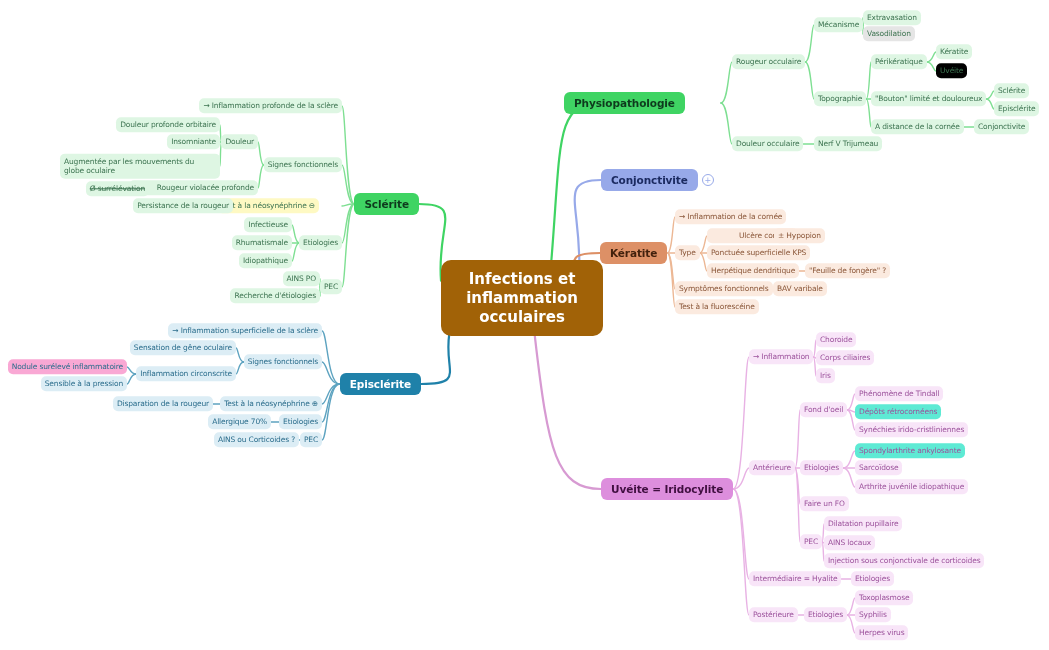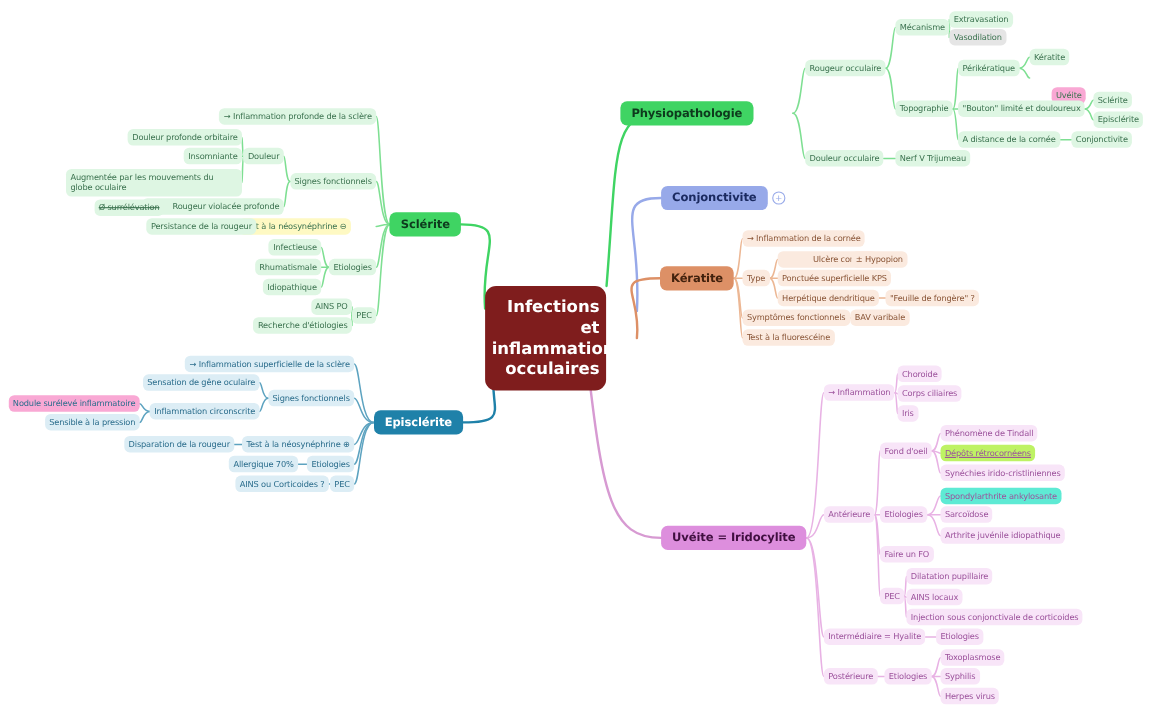--- a/index.html
+++ b/index.html
@@ -16,23 +16,23 @@
     font-size:7.5px;letter-spacing:-0.15px;padding:3px 4px;
     border-radius:5px;line-height:1.25;
   }
   .node.main{
     font-size:10.5px;font-weight:bold;letter-spacing:-0.1px;
     padding:5px 10px;border-radius:6px;
   }
   .node.wrap{white-space:normal;}
   .node.strike{text-decoration:line-through;}
   .central{
-    position:absolute;left:441px;top:260px;width:110px;box-sizing:border-box;
-    background:#7f1d1d;color:#ffffff;font-weight:bold;font-size:15px;
-    line-height:1.25;text-align:right;border-radius:10px;padding:10px 6px;z-index:3;
+    position:absolute;left:441px;top:260px;width:162px;box-sizing:border-box;
+    background:#a16207;color:#ffffff;font-weight:bold;font-size:15px;
+    line-height:1.25;text-align:center;border-radius:10px;padding:10px 6px;z-index:3;
   }
   .badge{
     position:absolute;width:12px;height:12px;border-radius:50%;
     border:1.2px solid #98aae9;background:#ffffff;color:#98aae9;
     font-size:8px;line-height:11px;text-align:center;box-sizing:border-box;z-index:3;
   }
 </style>
 </head>
 <body>
 
@@ -127,21 +127,21 @@
   <div id="central" class="central">Infections et inflammation occulaires</div>
   <div id="badge" class="badge" style="left: 701.812px; top: 174px;">+</div>
 <div class="node main" style="background: rgb(63, 212, 99); color: rgb(14, 58, 29); left: 564px; top: 103px;">Physiopathologie</div>
     <div class="node child" style="background: rgb(222, 246, 227); color: rgb(60, 115, 80); left: 732px; top: 62px;">Rougeur occulaire</div>
     <div class="node child" style="background: rgb(222, 246, 227); color: rgb(60, 115, 80); left: 814px; top: 25px;">Mécanisme</div>
     <div class="node child" style="background: rgb(222, 246, 227); color: rgb(60, 115, 80); left: 863px; top: 18px;">Extravasation</div>
     <div class="node child" style="background: #e5e5e5; color: rgb(60, 115, 80); left: 863px; top: 34px;">Vasodilation</div>
     <div class="node child" style="background: rgb(222, 246, 227); color: rgb(60, 115, 80); left: 814px; top: 99px;">Topographie</div>
     <div class="node child" style="background: rgb(222, 246, 227); color: rgb(60, 115, 80); left: 871px; top: 62px;">Périkératique</div>
     <div class="node child" style="background: rgb(222, 246, 227); color: rgb(60, 115, 80); left: 936px; top: 52px;">Kératite</div>
-    <div class="node child" style="background: #f9a8d4; color: rgb(60, 115, 80); left: 956px; top: 71px; margin-top: 16px;">Uvéite</div>
+    <div class="node child" style="background: #000000; color: rgb(60, 115, 80); left: 936px; top: 71px;">Uvéite</div>
     <div class="node child" style="background: rgb(222, 246, 227); color: rgb(60, 115, 80); left: 871px; top: 99px;">"Bouton" limité et douloureux</div>
     <div class="node child" style="background: rgb(222, 246, 227); color: rgb(60, 115, 80); left: 994px; top: 91px;">Sclérite</div>
     <div class="node child" style="background: rgb(222, 246, 227); color: rgb(60, 115, 80); left: 994px; top: 109px;">Episclérite</div>
     <div class="node child" style="background: rgb(222, 246, 227); color: rgb(60, 115, 80); left: 871px; top: 127px;">A distance de la cornée</div>
     <div class="node child" style="background: rgb(222, 246, 227); color: rgb(60, 115, 80); left: 974px; top: 127px;">Conjonctivite</div>
     <div class="node child" style="background: rgb(222, 246, 227); color: rgb(60, 115, 80); left: 732px; top: 144px;">Douleur occulaire</div>
     <div class="node child" style="background: rgb(222, 246, 227); color: rgb(60, 115, 80); left: 814px; top: 144px;">Nerf V Trijumeau</div>
     <div class="node main" style="background: rgb(151, 169, 233); color: rgb(27, 42, 96); left: 601px; top: 180px;">Conjonctivite</div>
     <div class="node main" style="background: rgb(221, 144, 102); color: rgb(66, 33, 13); left: 600px; top: 253px;">Kératite</div>
     <div class="node child" style="background: rgb(251, 234, 223); color: rgb(138, 86, 56); left: 675px; top: 217px;">→ Inflammation de la cornée</div>
@@ -155,21 +155,21 @@
     <div class="node child" style="background: rgb(251, 234, 223); color: rgb(138, 86, 56); left: 773px; top: 289px;">BAV varibale</div>
     <div class="node child" style="background: rgb(251, 234, 223); color: rgb(138, 86, 56); left: 675px; top: 307px;">Test à la fluorescéine</div>
     <div class="node main" style="background: rgb(221, 142, 221); color: rgb(64, 15, 64); left: 601px; top: 489px;">Uvéite = Iridocylite</div>
     <div class="node child" style="background: rgb(248, 229, 248); color: rgb(155, 81, 155); left: 749px; top: 357px;">→ Inflammation</div>
     <div class="node child" style="background: rgb(248, 229, 248); color: rgb(155, 81, 155); left: 816px; top: 340px;">Choroide</div>
     <div class="node child" style="background: rgb(248, 229, 248); color: rgb(155, 81, 155); left: 816px; top: 358px;">Corps ciliaires</div>
     <div class="node child" style="background: rgb(248, 229, 248); color: rgb(155, 81, 155); left: 816px; top: 376px;">Iris</div>
     <div class="node child" style="background: rgb(248, 229, 248); color: rgb(155, 81, 155); left: 749px; top: 468px;">Antérieure</div>
     <div class="node child" style="background: rgb(248, 229, 248); color: rgb(155, 81, 155); left: 800px; top: 410px;">Fond d'oeil</div>
     <div class="node child" style="background: rgb(248, 229, 248); color: rgb(155, 81, 155); left: 855px; top: 394px;">Phénomène de Tindall</div>
-    <div class="node child" style="background: #bef264; color: rgb(155, 81, 155); left: 855px; top: 412px; text-decoration: underline;">Dépôts rétrocornéens</div>
+    <div class="node child" style="background: #5eead4; color: rgb(155, 81, 155); left: 855px; top: 412px;">Dépôts rétrocornéens</div>
     <div class="node child" style="background: rgb(248, 229, 248); color: rgb(155, 81, 155); left: 855px; top: 430px;">Synéchies irido-cristliniennes</div>
     <div class="node child" style="background: rgb(248, 229, 248); color: rgb(155, 81, 155); left: 800px; top: 468px;">Etiologies</div>
     <div class="node child" style="background: #5eead4; color: rgb(155, 81, 155); left: 855px; top: 451px;">Spondylarthrite ankylosante</div>
     <div class="node child" style="background: rgb(248, 229, 248); color: rgb(155, 81, 155); left: 855px; top: 468px;">Sarcoïdose</div>
     <div class="node child" style="background: rgb(248, 229, 248); color: rgb(155, 81, 155); left: 855px; top: 487px;">Arthrite juvénile idiopathique</div>
     <div class="node child" style="background: rgb(248, 229, 248); color: rgb(155, 81, 155); left: 800px; top: 504px;">Faire un FO</div>
     <div class="node child" style="background: rgb(248, 229, 248); color: rgb(155, 81, 155); left: 800px; top: 542px;">PEC</div>
     <div class="node child" style="background: rgb(248, 229, 248); color: rgb(155, 81, 155); left: 824px; top: 524px;">Dilatation pupillaire</div>
     <div class="node child" style="background: rgb(248, 229, 248); color: rgb(155, 81, 155); left: 824px; top: 543px;">AINS locaux</div>
     <div class="node child" style="background: rgb(248, 229, 248); color: rgb(155, 81, 155); left: 824px; top: 561px;">Injection sous conjonctivale de corticoides</div>

